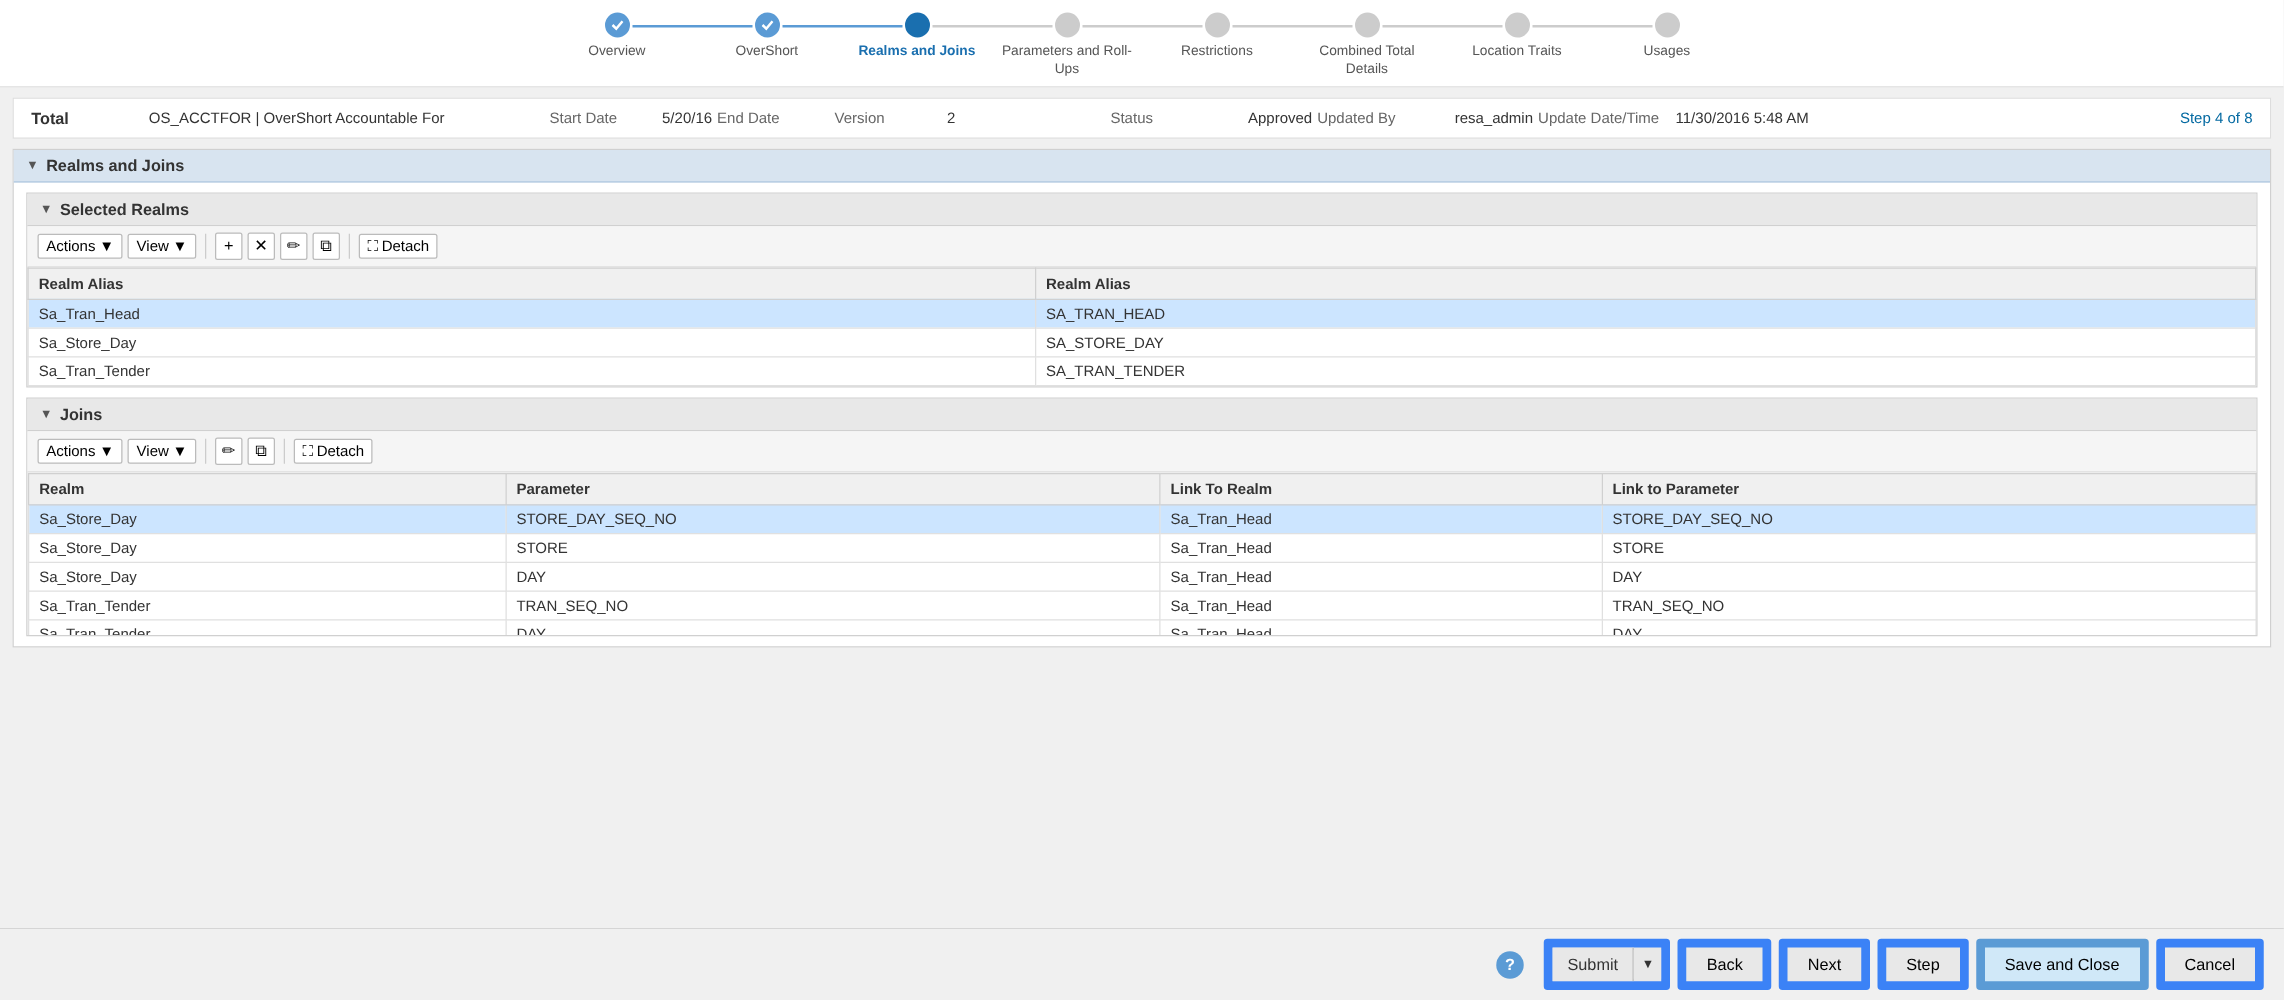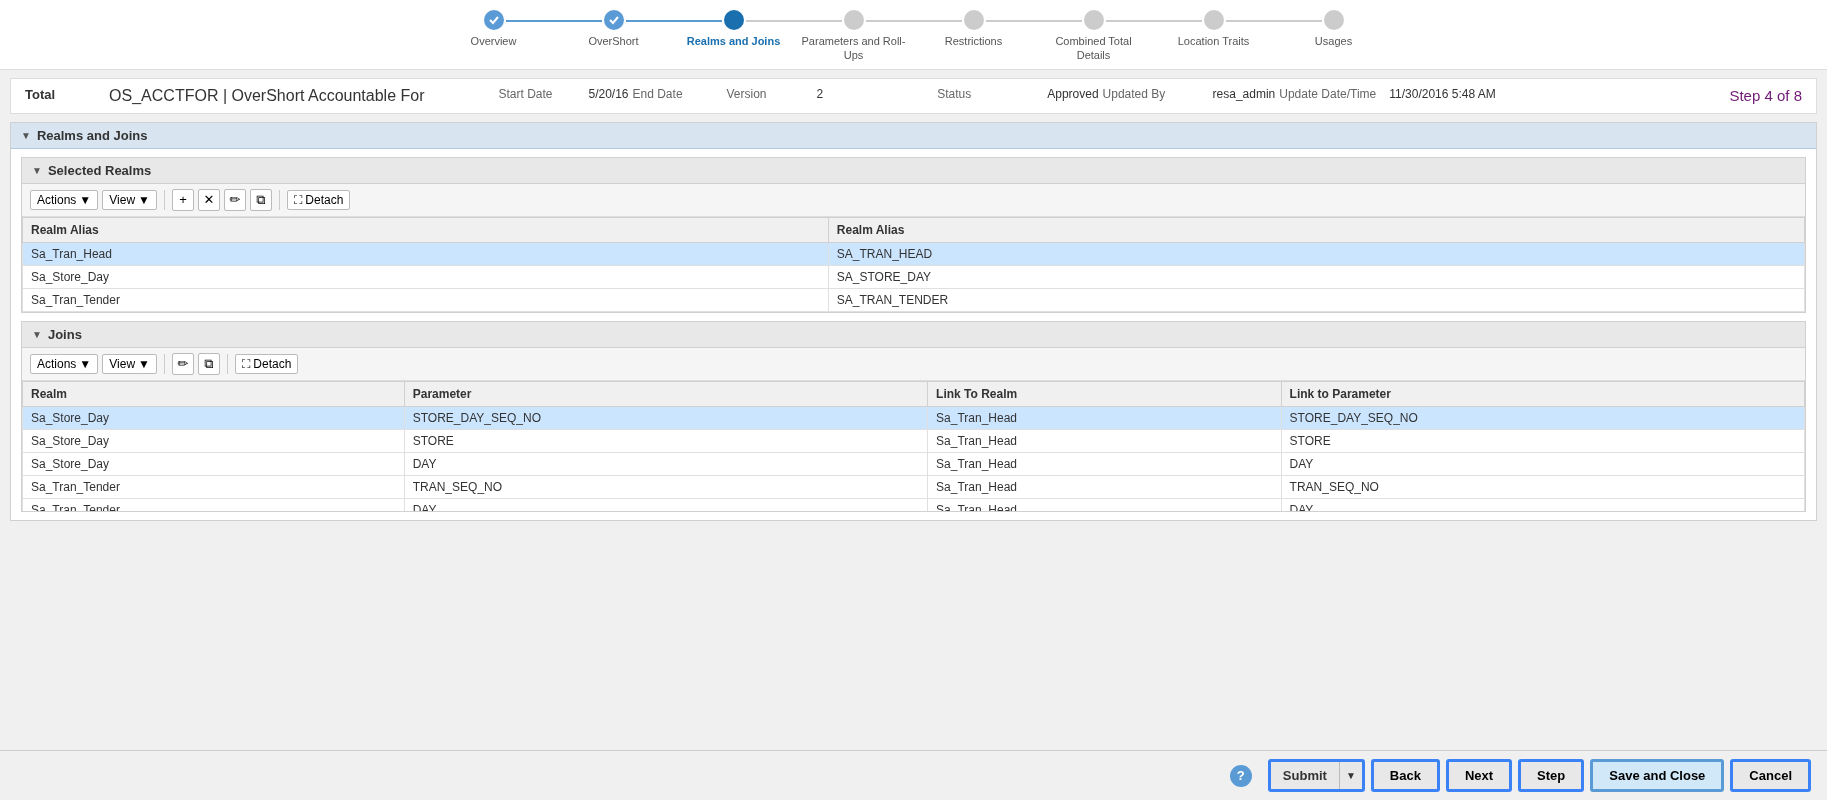--- a/index.html
+++ b/index.html
@@ -58,31 +58,31 @@
     .wizard-step.active .step-label { color: #1a6faf; font-weight: bold; }
 
     
     .header-info {
       background: #fff;
       border: 1px solid #ddd;
       margin: 8px 10px;
       padding: 8px 14px;
       display: flex;
       align-items: flex-start;
-      gap: 34px;
+      gap: 44px;
     }
     .header-info .total-label { font-weight: bold; font-size: 13px; margin-right: 10px; }
-    .header-info .desc { font-size: 16px; color: #333; margin-left: 10px; }
+    .header-info .desc { font-size: 12px; color: #333; margin-left: 10px; }
     .header-dates { display: flex; flex-direction: row; gap: 4px; font-size: 12px; margin-left: 40px; }
     .header-dates .row { display: flex; gap: 20px; }
     .header-dates .label { color: #666; width: 70px; }
     .header-status { display: flex; gap: 4px; font-size: 12px; margin-left: 80px; }
     .header-status .row { display: flex; gap: 10px; }
     .header-status .label { color: #666; width: 100px; }
-    .step-indicator { margin-left: auto; font-size: 15px; color: #701a75; align-self: center; }
+    .step-indicator { margin-left: auto; font-size: 12px; color: #0369a1; align-self: center; }
 
     
     .main-content { margin: 0 10px 10px 10px; }
 
     
     .section {
       background: #fff;
       border: 1px solid #d0d0d0;
       margin-bottom: 8px;
     }
@@ -169,25 +169,24 @@
       border-top: 1px solid #ccc;
       padding: 8px 16px;
       display: flex;
       justify-content: flex-end;
       align-items: center;
       gap: 6px;
     }
     .footer-btn {
       padding: 6px 16px;
       font-size: 13px;
-      border: 3px solid #3b82f6;
+      border: 7px solid #3b82f6;
       background: #e8e8e8;
       cursor: pointer;
       border-radius: 3px;
-      font-weight: bold;
     }
     .footer-btn.primary {
       background: #d0e8f8;
       border-color: #5b9bd5;
     }
     .footer-btn.split {
       display: flex;
       align-items: center;
       padding: 0;
       overflow: hidden;

